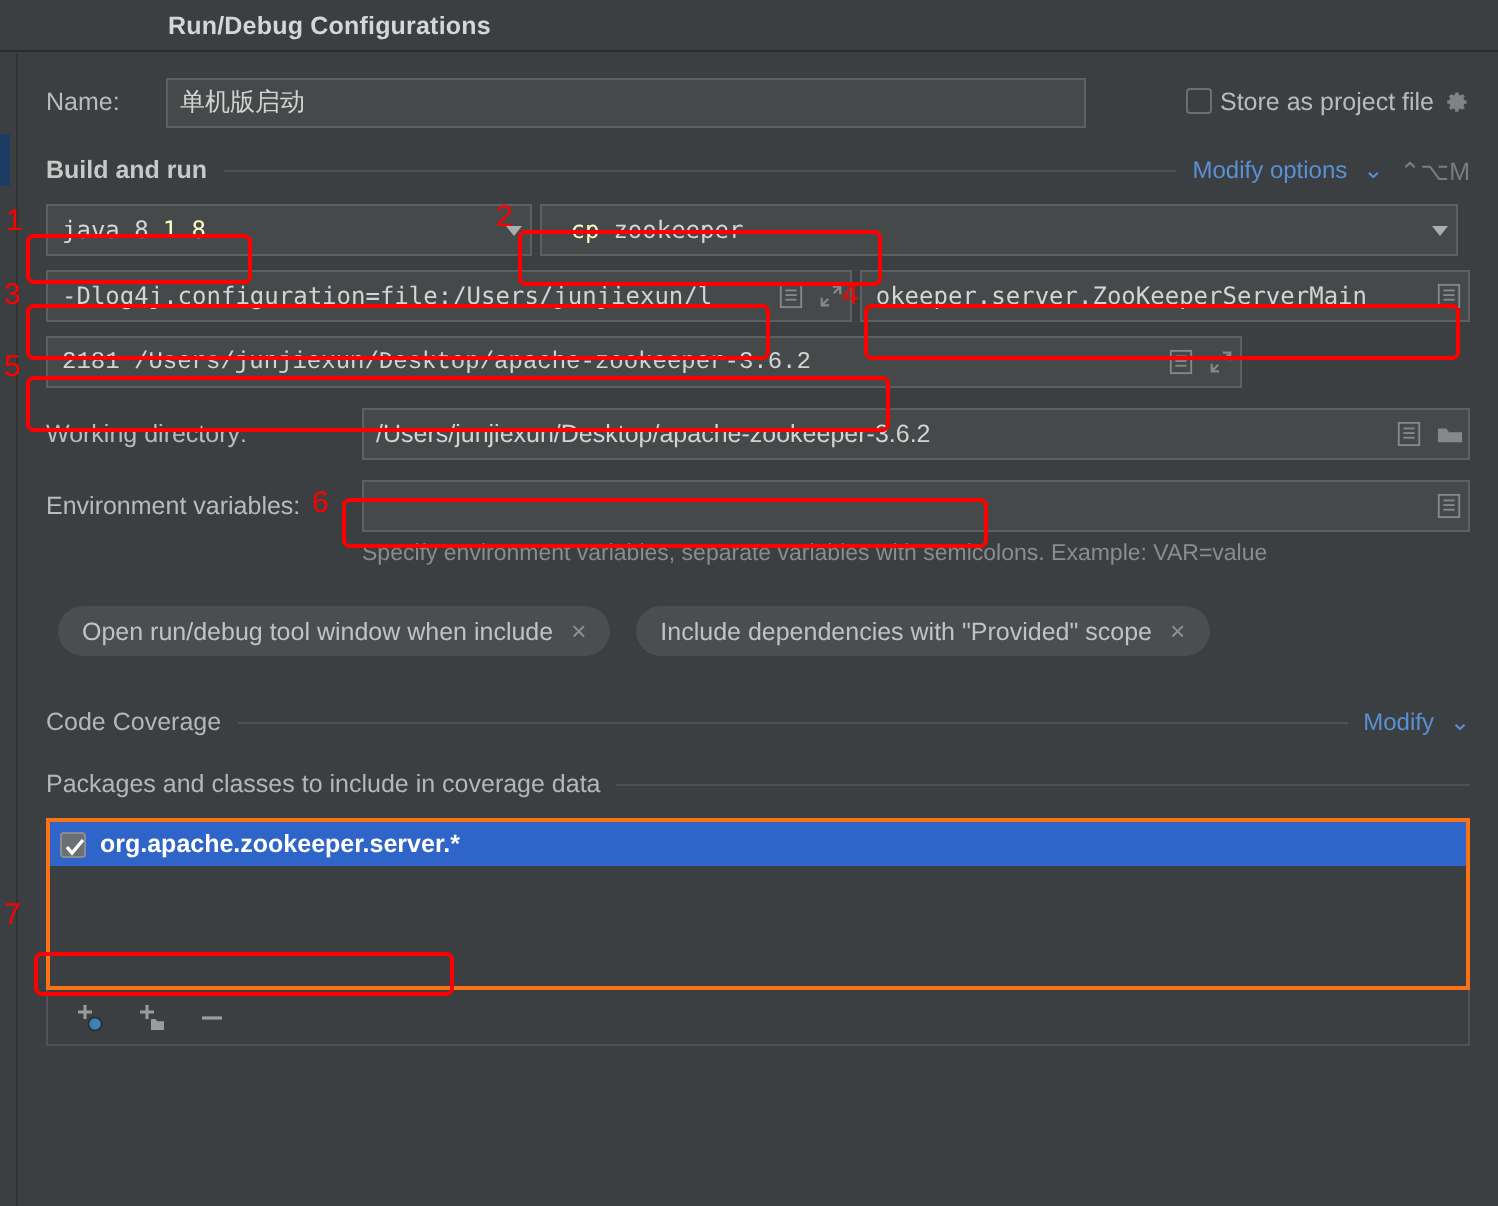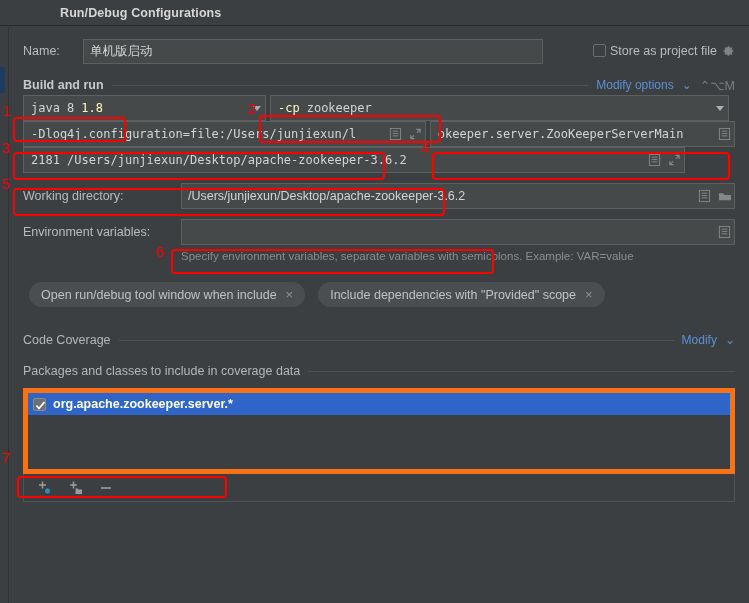--- a/index.html
+++ b/index.html
@@ -16,21 +16,21 @@
     overflow: hidden;
     -webkit-font-smoothing: antialiased;
   }
 
   
   .titlebar {
     height: 26px;
     background: #3c3f41;
     border-bottom: 1px solid #2b2b2b;
     display: flex; align-items: center;
-    padding-left: 60px;
+    padding-left: 84px;
   }
   .titlebar .title {
     font-size: 12.5px; font-weight: bold; color: #d6d6d6;
     letter-spacing: .1px;
   }
 
   
   .left-rail {
     position: absolute;
     left: 0; top: 27px; bottom: 0;
@@ -92,21 +92,21 @@
     margin-top: 4px;
     height: 20px;
   }
   .sec .cap { font-weight: bold; color: #c8c8c8; font-size: 12.5px; white-space: nowrap; }
   .sec .cap.normal { font-weight: normal; color: #b6b6b6; }
   .sec .line { flex: 1; height: 1px; background: #4e5254; }
   .sec .act { color: #5a90d4; font-size: 12px; white-space: nowrap; cursor: pointer; }
   .sec .shortcut { color: #7a7d7f; font-size: 12.5px; white-space: nowrap; }
 
   
-  .brow { display: flex; align-items: center; gap: 4px; }
+  .brow { display: flex; align-items: center; gap: 4px; margin-top: 7px; }
   .combo {
     background: #45494a;
     border: 1px solid #5e6060;
     height: 26px;
     display: flex; align-items: center;
     padding: 0 4px 0 7px;
     position: relative;
     color: #d4d4d4;
     font-family: "DejaVu Sans Mono", monospace;
     font-size: 12px;
@@ -119,21 +119,21 @@
     border-right: 4.5px solid transparent;
     border-top: 5px solid #a9adae;
     flex: none;
   }
   .dim { color: #fef9c3; }
 
   .jre   { width: 243px; }
   .cp    { width: 459px; }
   .vmopt { width: 404px; }
   .mainc { width: 306px; }
-  .args  { width: 662px; }
+  .args  { width: 598px; font-family: Liberation Mono, monospace; }
 
   .fieldicons {
     position: absolute; right: 3px; top: 50%;
     transform: translateY(-50%);
     display: flex; align-items: center; gap: 7px;
   }
   .ficon { width: 13px; height: 13px; opacity: .75; }
 
   
   .lrow { display: flex; align-items: center; margin-top: 10px; }
@@ -154,21 +154,21 @@
     white-space: nowrap;
   }
   .chip .x { color: #8d9192; font-size: 13px; line-height: 1; }
 
   
   .cov-sec { margin-top: 23px; }
   .cov-sec2 { margin-top: 11px; }
 
   .listbox {
     margin-top: 7px;
-    border: 5px solid #f97316;
+    border: 2px solid #f97316;
     background: #3c3f41;
     height: 86px;
     overflow: hidden;
   }
   .listrow {
     height: 22px;
     display: flex; align-items: center;
     gap: 7px; padding: 0 5px;
     background: #2f65c9;
     color: #ffffff;

